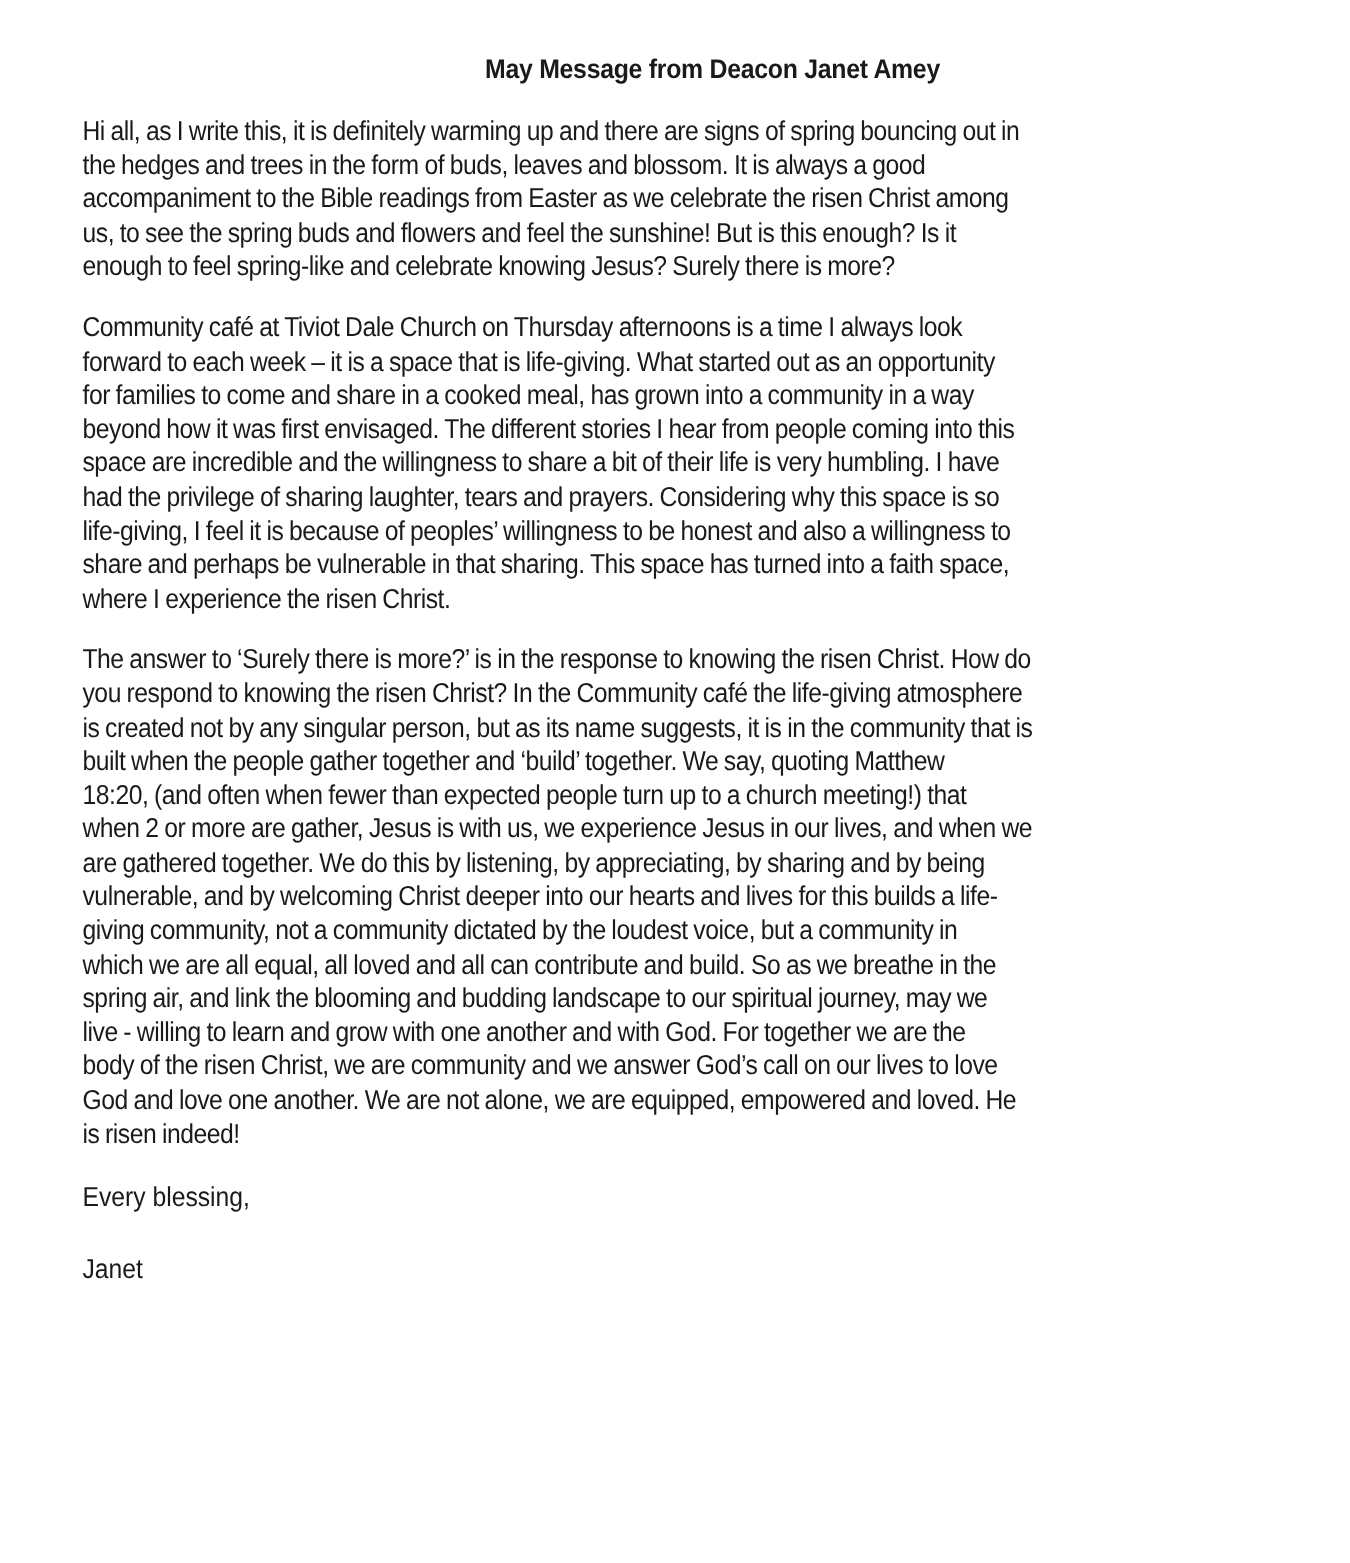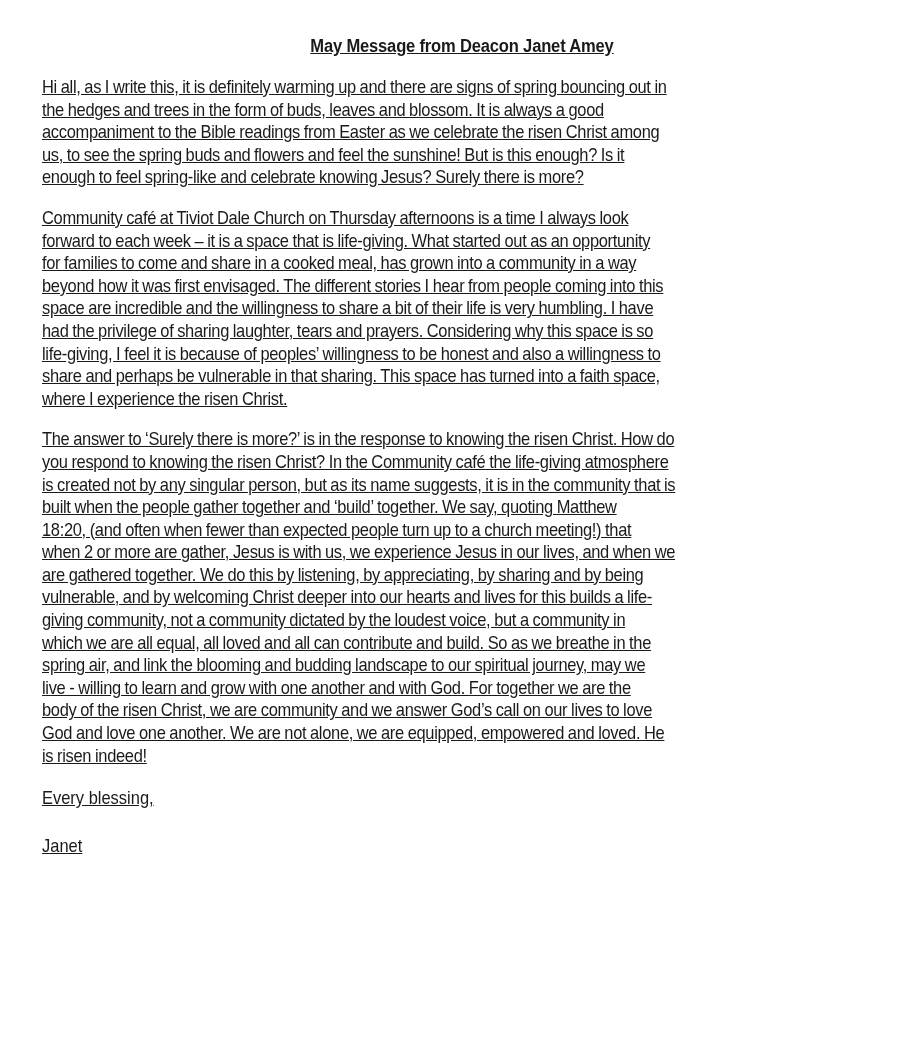--- a/index.html
+++ b/index.html
@@ -10,24 +10,23 @@
     body {
       width: 900px;
       height: 1042px;
       position: relative;
       overflow: hidden;
       color: #1a1a1a;
       font-family: "Liberation Sans", sans-serif;
     }
     .page {
       position: absolute;
-      left: 42px;
+      left: 55px;
       top: 34px;
       width: 840px;
-      text-decoration: underline;
     }
     .title {
       text-align: center;
       font-weight: bold;
       font-size: 18px;
       line-height: 24px;
       margin: 0 0 18px 0;
       letter-spacing: -0.2px;
       transform: scaleX(0.92);
       transform-origin: center;

